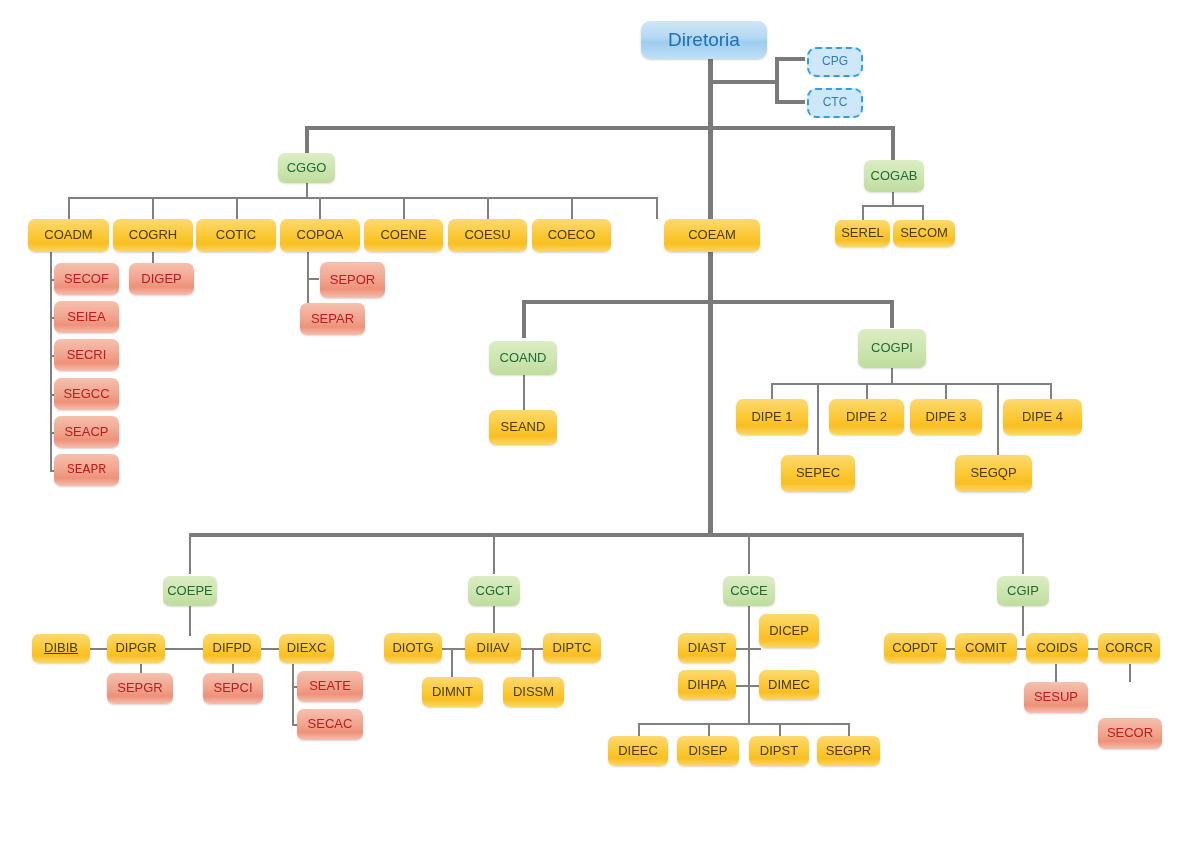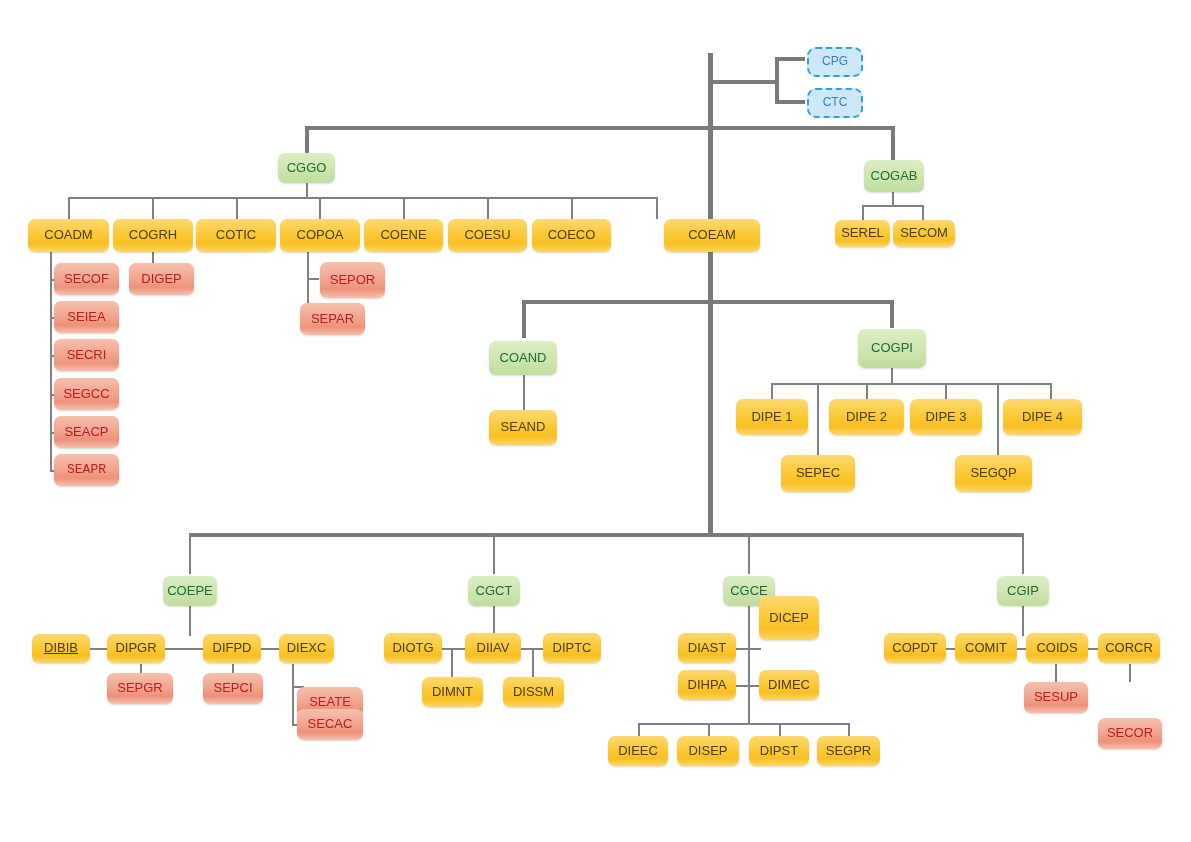--- a/index.html
+++ b/index.html
@@ -162,20 +162,21 @@
   <div class="ln" style="left:779px;top:723px;width:2px;height:14px;"></div>
   <div class="ln" style="left:848px;top:723px;width:2px;height:14px;"></div>
 
   <div class="ln" style="left:1022px;top:606px;width:2px;height:30px;"></div>
   <div class="ln" style="left:938px;top:648px;width:24px;height:2px;"></div>
   <div class="ln" style="left:1012px;top:648px;width:22px;height:2px;"></div>
   <div class="ln" style="left:1082px;top:648px;width:22px;height:2px;"></div>
   <div class="ln" style="left:1055px;top:664px;width:2px;height:18px;"></div>
   <div class="ln" style="left:1129px;top:664px;width:2px;height:18px;"></div>
 
+  <div class="node n-root" style="left:641px;top:21px;width:126px;height:38px;">Diretoria</div>
 
   <div class="node n-dash" style="left:807px;top:47px;width:56px;height:30px;">CPG</div>
   <div class="node n-dash" style="left:807px;top:88px;width:56px;height:30px;">CTC</div>
 
   <div class="node n-green" style="left:278px;top:153px;width:57px;height:30px;">CGGO</div>
   <div class="node n-green" style="left:864px;top:160px;width:60px;height:32px;">COGAB</div>
 
   <div class="node n-yellow" style="left:28px;top:219px;width:81px;height:33px;">COADM</div>
   <div class="node n-yellow" style="left:113px;top:219px;width:80px;height:33px;">COGRH</div>
   <div class="node n-yellow" style="left:196px;top:219px;width:80px;height:33px;">COTIC</div>
@@ -211,33 +212,33 @@
   <div class="node n-yellow" style="left:781px;top:455px;width:74px;height:37px;">SEPEC</div>
   <div class="node n-yellow" style="left:955px;top:455px;width:77px;height:37px;">SEGQP</div>
 
   <div class="node n-green" style="left:163px;top:576px;width:54px;height:30px;">COEPE</div>
   <div class="node n-yellow" style="left:32px;top:634px;width:58px;height:29px;text-decoration:underline;">DIBIB</div>
   <div class="node n-yellow" style="left:107px;top:634px;width:58px;height:29px;">DIPGR</div>
   <div class="node n-yellow" style="left:203px;top:634px;width:58px;height:29px;">DIFPD</div>
   <div class="node n-yellow" style="left:279px;top:634px;width:55px;height:29px;">DIEXC</div>
   <div class="node n-salmon" style="left:107px;top:673px;width:66px;height:31px;">SEPGR</div>
   <div class="node n-salmon" style="left:203px;top:673px;width:60px;height:31px;">SEPCI</div>
-  <div class="node n-salmon" style="left:297px;top:687px;width:66px;height:31px;">SEATE</div>
+  <div class="node n-salmon" style="left:297px;top:671px;width:66px;height:31px;">SEATE</div>
   <div class="node n-salmon" style="left:297px;top:709px;width:66px;height:31px;">SECAC</div>
 
   <div class="node n-green" style="left:468px;top:576px;width:52px;height:30px;">CGCT</div>
   <div class="node n-yellow" style="left:384px;top:633px;width:58px;height:30px;">DIOTG</div>
   <div class="node n-yellow" style="left:465px;top:633px;width:56px;height:30px;">DIIAV</div>
   <div class="node n-yellow" style="left:543px;top:633px;width:58px;height:30px;">DIPTC</div>
   <div class="node n-yellow" style="left:422px;top:677px;width:61px;height:30px;">DIMNT</div>
   <div class="node n-yellow" style="left:503px;top:677px;width:61px;height:30px;">DISSM</div>
 
   <div class="node n-green" style="left:723px;top:576px;width:52px;height:30px;">CGCE</div>
   <div class="node n-yellow" style="left:678px;top:633px;width:58px;height:30px;">DIAST</div>
-  <div class="node n-yellow" style="left:759px;top:596px;width:60px;height:44px;">DICEP</div>
+  <div class="node n-yellow" style="left:759px;top:614px;width:60px;height:34px;">DICEP</div>
   <div class="node n-yellow" style="left:678px;top:670px;width:58px;height:30px;">DIHPA</div>
   <div class="node n-yellow" style="left:759px;top:670px;width:60px;height:30px;">DIMEC</div>
   <div class="node n-yellow" style="left:608px;top:736px;width:60px;height:30px;text-align:right;">DIEEC</div>
   <div class="node n-yellow" style="left:677px;top:736px;width:62px;height:30px;">DISEP</div>
   <div class="node n-yellow" style="left:749px;top:736px;width:60px;height:30px;">DIPST</div>
   <div class="node n-yellow" style="left:817px;top:736px;width:63px;height:30px;">SEGPR</div>
 
   <div class="node n-green" style="left:997px;top:576px;width:52px;height:30px;">CGIP</div>
   <div class="node n-yellow" style="left:884px;top:633px;width:62px;height:30px;">COPDT</div>
   <div class="node n-yellow" style="left:955px;top:633px;width:62px;height:30px;">COMIT</div>

